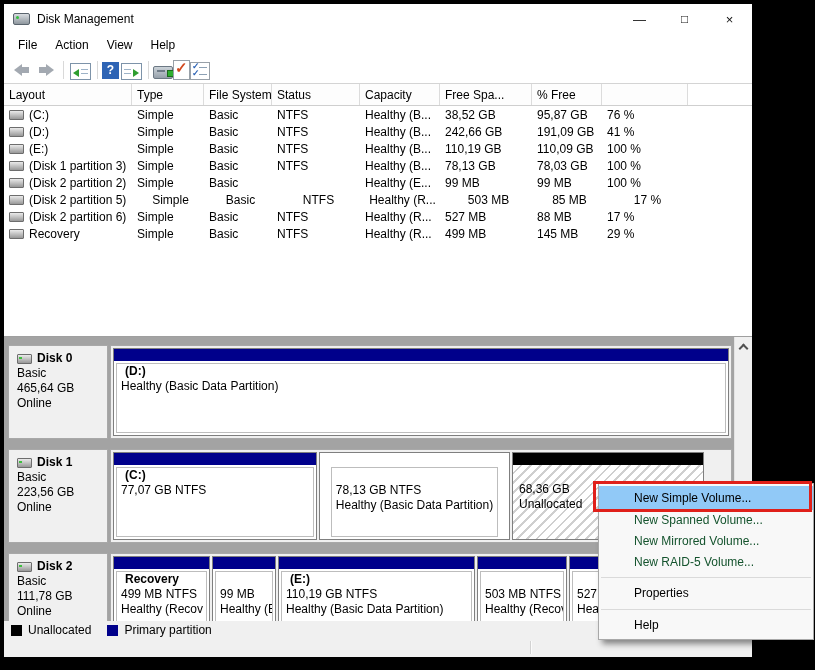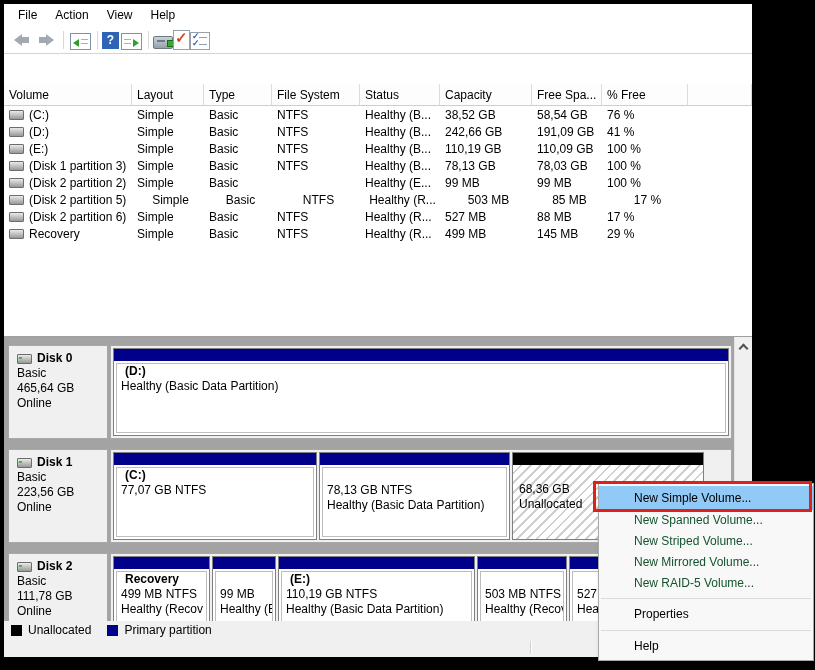--- a/index.html
+++ b/index.html
@@ -116,20 +116,29 @@
 
   .red-annotation{position:absolute;left:593px;top:481px;width:219px;height:31px;
       box-sizing:border-box;border:3px solid #e11;z-index:11;pointer-events:none;}
 </style>
 </head>
 <body>
 
 <div class="stage">
   <div class="window">
 
+    <div class="titlebar">
+      <span class="title-icon"></span>
+      <span class="title-text">Disk Management</span>
+      <div class="title-controls">
+        <span class="tc-btn">—</span>
+        <span class="tc-btn max">□</span>
+        <span class="tc-btn">×</span>
+      </div>
+    </div>
 
     <div class="menubar">
         <span class="mb-item">File</span>
         <span class="mb-item">Action</span>
         <span class="mb-item">View</span>
         <span class="mb-item">Help</span>
       </div>
 
     <div class="toolbar">
         <span class="tb-btn tb-back"></span>
@@ -140,42 +149,41 @@
         <span class="tb-btn tb-help"></span>
         <span class="tb-btn tb-action-pane"></span>
         <span class="tb-sep"></span>
         <span class="tb-btn tb-rescan"></span>
         <span class="tb-btn tb-check"></span>
         <span class="tb-btn tb-props"></span>
       </div>
 
     <div class="volume-list">
       <div class="vl-header" style="grid-template-columns: 128px 72px 68px 88px 80px 92px 70px 86px 1fr;">
-          <div class="vl-hcell">Volume</div>
           <div class="vl-hcell">Layout</div>
           <div class="vl-hcell">Type</div>
           <div class="vl-hcell">File System</div>
           <div class="vl-hcell">Status</div>
           <div class="vl-hcell">Capacity</div>
           <div class="vl-hcell">Free Spa...</div>
           <div class="vl-hcell">% Free</div>
           <div class="vl-hcell"></div>
         </div>
       <div>
           <div class="vl-row" style="grid-template-columns: 128px 72px 68px 88px 80px 92px 70px 86px 1fr;">
             <div class="vl-cell vl-vol">
               <span class="disk-glyph"></span>
               <span>(C:)</span>
             </div>
             <div class="vl-cell">Simple</div>
             <div class="vl-cell">Basic</div>
             <div class="vl-cell">NTFS</div>
             <div class="vl-cell">Healthy (B...</div>
             <div class="vl-cell">38,52 GB</div>
-            <div class="vl-cell">58,54 GB</div>
+            <div class="vl-cell">95,87 GB</div>
             <div class="vl-cell">76 %</div>
           </div>
           <div class="vl-row" style="grid-template-columns: 128px 72px 68px 88px 80px 92px 70px 86px 1fr;">
             <div class="vl-cell vl-vol">
               <span class="disk-glyph"></span>
               <span>(D:)</span>
             </div>
             <div class="vl-cell">Simple</div>
             <div class="vl-cell">Basic</div>
             <div class="vl-cell">NTFS</div>
@@ -298,21 +306,21 @@
               <div class="dh-line">Online</div>
             </div>
             <div class="disk-strip">
               <div class="part" style="width: 202px;">
                 <div class="part-bar" style="background: rgb(0, 0, 139);"></div>
                 <div class="part-body">
                   <div class="pb-name">(C:)</div>
                   <div class="pb-line">77,07 GB NTFS</div>
                 </div>
               </div>
-              <div class="part" style="width: 189px;">
+              <div class="part" style="width: 189px; align-items: center;">
                 <div class="part-bar" style="background: rgb(0, 0, 139);"></div>
                 <div class="part-body">
                   <div class="pb-name">&nbsp;</div>
                   <div class="pb-line">78,13 GB NTFS</div>
                   <div class="pb-line">Healthy (Basic Data Partition)</div>
                 </div>
               </div>
               <div class="part unalloc" style="width: 190px;">
                 <div class="part-bar" style="background: rgb(0, 0, 0);"></div>
                 <div class="part-body">
@@ -392,21 +400,20 @@
           </span>
         </div>
     </div>
 
     <div class="statusbar"></div>
   </div>
 
   <div class="context-menu">
       <div class="cm-item highlighted" style="background: rgb(145, 201, 247);">New Simple Volume...</div>
       <div class="cm-item disabled">New Spanned Volume...</div>
-      <div class="cm-item disabled">New Striped Volume...</div>
       <div class="cm-item disabled">New Mirrored Volume...</div>
       <div class="cm-item disabled">New RAID-5 Volume...</div>
       <div class="cm-sep"></div>
       <div class="cm-item normal">Properties</div>
       <div class="cm-sep"></div>
       <div class="cm-item normal">Help</div>
     </div>
   <div class="red-annotation" style="border-color: rgb(224, 32, 26);"></div>
 </div>
 

